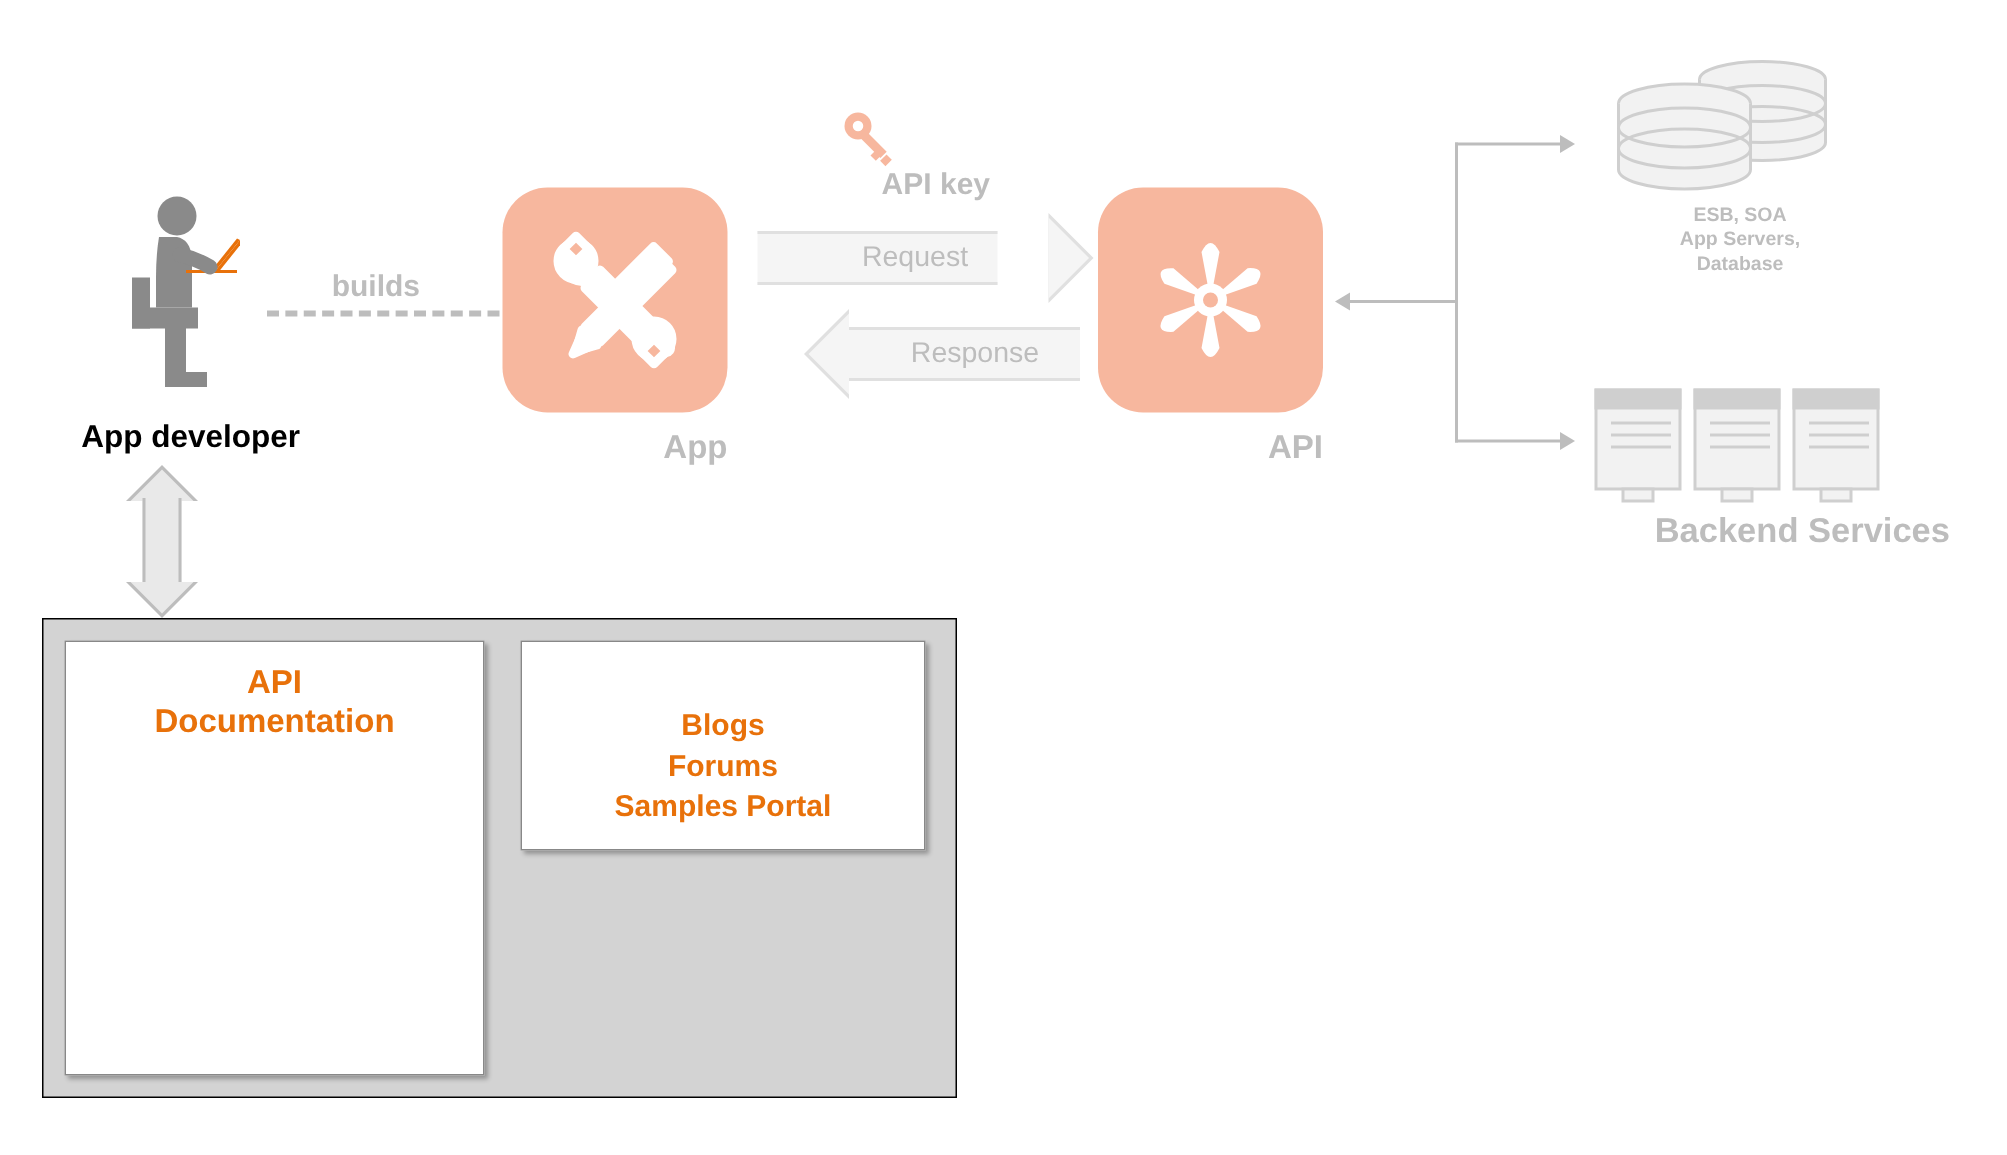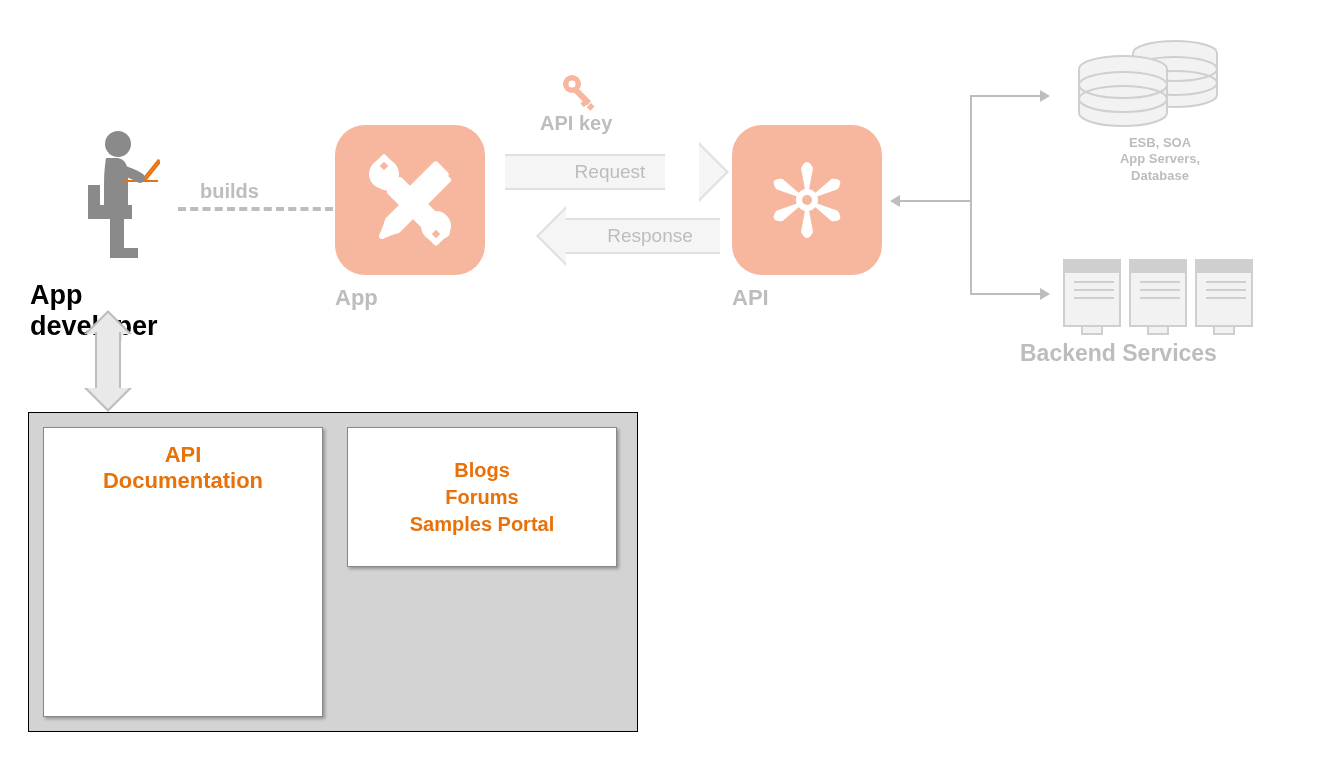--- a/index.html
+++ b/index.html
@@ -5,21 +5,21 @@
   * { box-sizing: border-box; margin: 0; padding: 0; }
   body {
     width: 1338px;
     height: 770px;
     position: relative;
     font-family: Arial, Helvetica, sans-serif;
     background: #fff;
   }
   .node-label {
     font-weight: bold;
-    text-align: left;
+    text-align: right;
     position: absolute;
   }
   .faded-label { color: #bdbdbd; }
   .active-label { color: #000; }
   .backend-sublabel { color: #bdbdbd; font-weight: bold; font-size: 13px; text-align: center; line-height: 1.25; }
 
   
   .dev-figure { position: absolute; left: 60px; top: 130px; width: 100px; height: 130px; }
 
   
@@ -200,21 +200,21 @@
     <rect x="50" y="88" width="14" height="36" fill="#8a8a8a"></rect>
     <rect x="50" y="118" width="28" height="10" fill="#8a8a8a"></rect>
 
     <path d="M 64 50 L 98 50 L 98 52 L 64 52 Z" fill="#e8710a"></path>
     <path d="M 84 50 L 100 30 L 102 31 L 86 51 Z" fill="#e8710a"></path>
     <path d="M 84 50 L 100 30 L 98 29 L 82 49 Z" fill="#e8710a"></path>
 
     <path d="M 60 40 Q 70 42 80 48" stroke="#8a8a8a" stroke-width="10" fill="none" stroke-linecap="round"></path>
   </svg>
 </div>
-<div class="node-label active-label" style="left:30px; top:280px; width:170px; font-size:27px;">App developer</div>
+<div class="node-label active-label" style="left:30px; top:280px; width:170px; font-size:21px;">App developer</div>
 
 <div class="builds-line" style="left:178px; top:207px; width:155px;"></div>
 <div class="node-label faded-label" style="left:200px; top:180px; width:80px; font-size:20px;">builds</div>
 
 <div class="icon-box" style="left:335px; top:125px;">
   <svg viewBox="0 0 100 100">
     <g stroke="#fff" stroke-width="6" fill="none" stroke-linecap="round" stroke-linejoin="round">
 
       <path d="M 25 18 A 12 12 0 1 0 38 32 L 78 72 A 12 12 0 1 0 64 58 Z" fill="#fff" stroke="none" opacity="0"></path>
       <path d="M 28 14 A 13 13 0 0 0 14 28 L 20 22 L 28 30 L 22 36 A 13 13 0 0 0 40 30 L 75 65 A 13 13 0 0 0 86 80 L 80 74 L 72 82 L 78 88 A 13 13 0 0 0 64 76 L 30 42" fill="#fff" stroke="#fff"></path>
@@ -346,21 +346,21 @@
   <div class="head-down" style="top:78px;"></div>
 </div>
 
 <div class="doc-panel" style="left:28px; top:412px; width:610px; height:320px;">
 
   <div class="doc-card" style="left:14px; top:14px; width:280px; height:290px;">
     <h3 style="white-space:pre-line;">API
 Documentation</h3>
   </div>
 
-  <div class="doc-card" style="left:318px; top:14px; width:270px; height:140px; display:flex; align-items:center; justify-content:center;">
+  <div class="doc-card" style="left:318px; top:14px; width:270px; height:140px; display:flex; align-items:flex-end; justify-content:center;">
     <div class="center-lines">
       <div>Blogs</div>
       <div>Forums</div>
       <div>Samples Portal</div>
     </div>
   </div>
 
 </div>
 
 </body></html>

